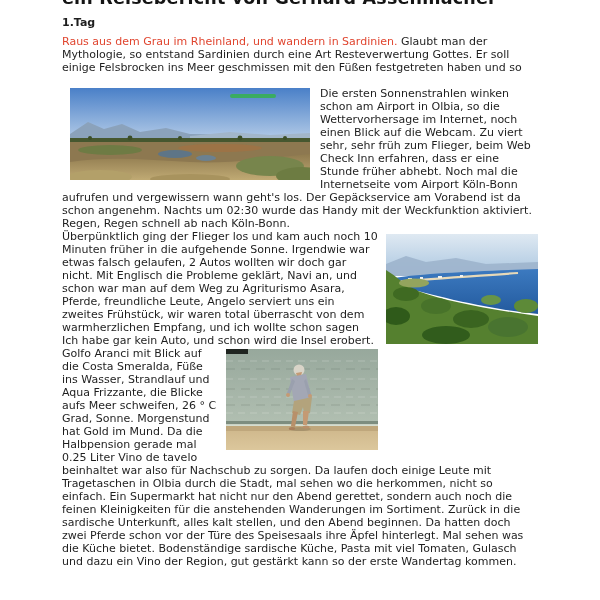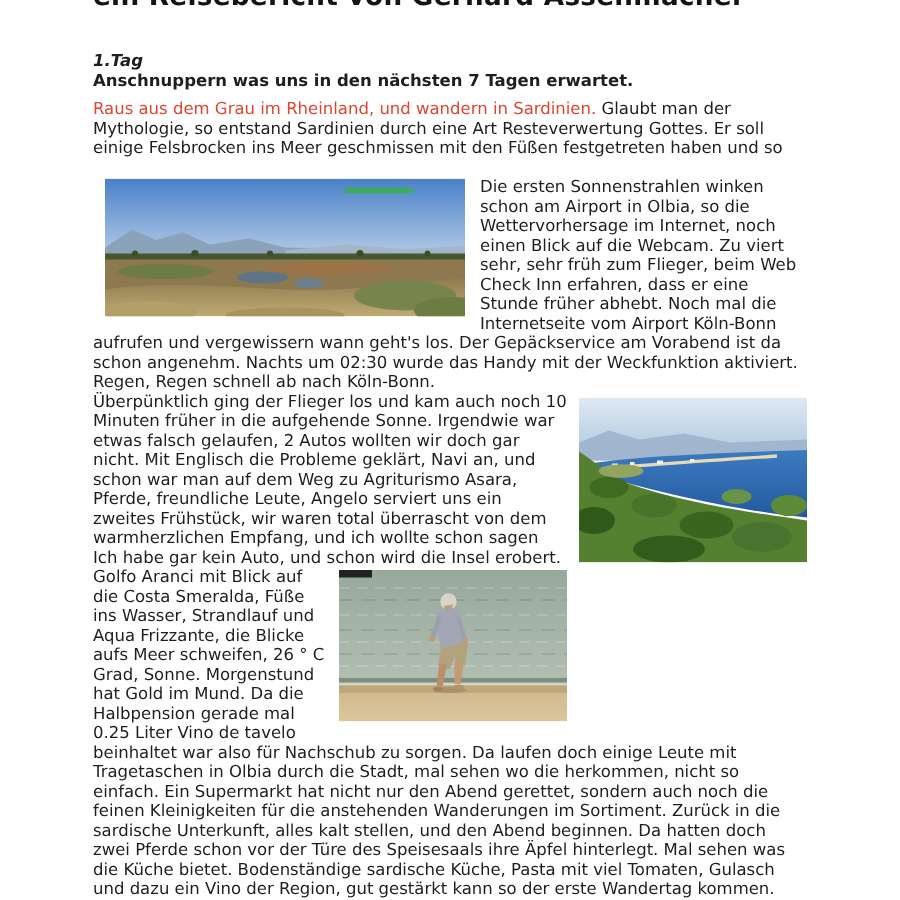--- a/index.html
+++ b/index.html
@@ -5,41 +5,40 @@
   html,body{margin:0;padding:0;}
   body{
     width:600px;height:600px;overflow:hidden;background:#ffffff;
     font-family:"DejaVu Sans","Liberation Sans",sans-serif;color:#1e1e1e;
   }
   .page{padding:0 62px 0 62px;}
   .title{
     font-size:17.5px;line-height:22px;font-weight:bold;color:#141414;
     margin:-13px 0 0 0;white-space:nowrap;letter-spacing:.2px;
   }
-  .day-head{margin-top:26px;font-weight:bold;font-size:11px;line-height:12px;font-style:italic;}
+  .day-head{margin-top:8px;font-weight:bold;font-size:11px;line-height:12px;}
   .day-sub{font-weight:bold;font-size:11px;line-height:13px;}
   .para{font-size:11px;line-height:13px;margin:0;}
   .intro{margin-top:6px;}
   .red{color:#e0452f;}
   .photo{display:block;overflow:hidden;}
   .photo svg{display:block;width:100%;height:100%;}
   .photo1{float:left;width:240px;height:92px;margin:14px 10px 6px 8px;}
   .photo2{float:right;width:152px;height:110px;margin:4px 0 6px 8px;}
   .photo3{float:right;width:152px;height:101px;margin:2px 0 4px 8px;}
   .p3{}
 </style>
 </head>
 <body>
 
 <div class="page">
 
   <h1 class="title">ein Reisebericht von Gerhard Assenmacher</h1>
 
   <div class="day-head">1.Tag</div>
-  <div class="day-sub">Anschnuppern was uns in den nächsten 7 Tagen erwartet.</div>
 
   <p class="para intro">
     <span class="red">Raus aus dem Grau im Rheinland, und wandern in Sardinien.</span>
     <span>Glaubt man der Mythologie, so entstand Sardinien durch eine Art Resteverwertung Gottes. Er soll einige Felsbrocken ins Meer geschmissen mit den Füßen festgetreten haben und so</span>
   </p>
 
   <p class="para flow">
     <span class="photo photo1">
       <svg viewBox="0 0 240 92" preserveAspectRatio="none">
         <defs>

